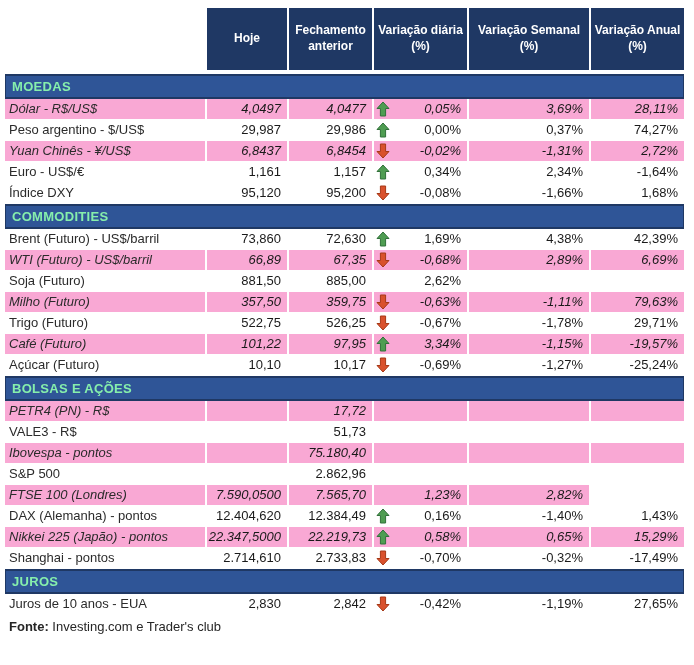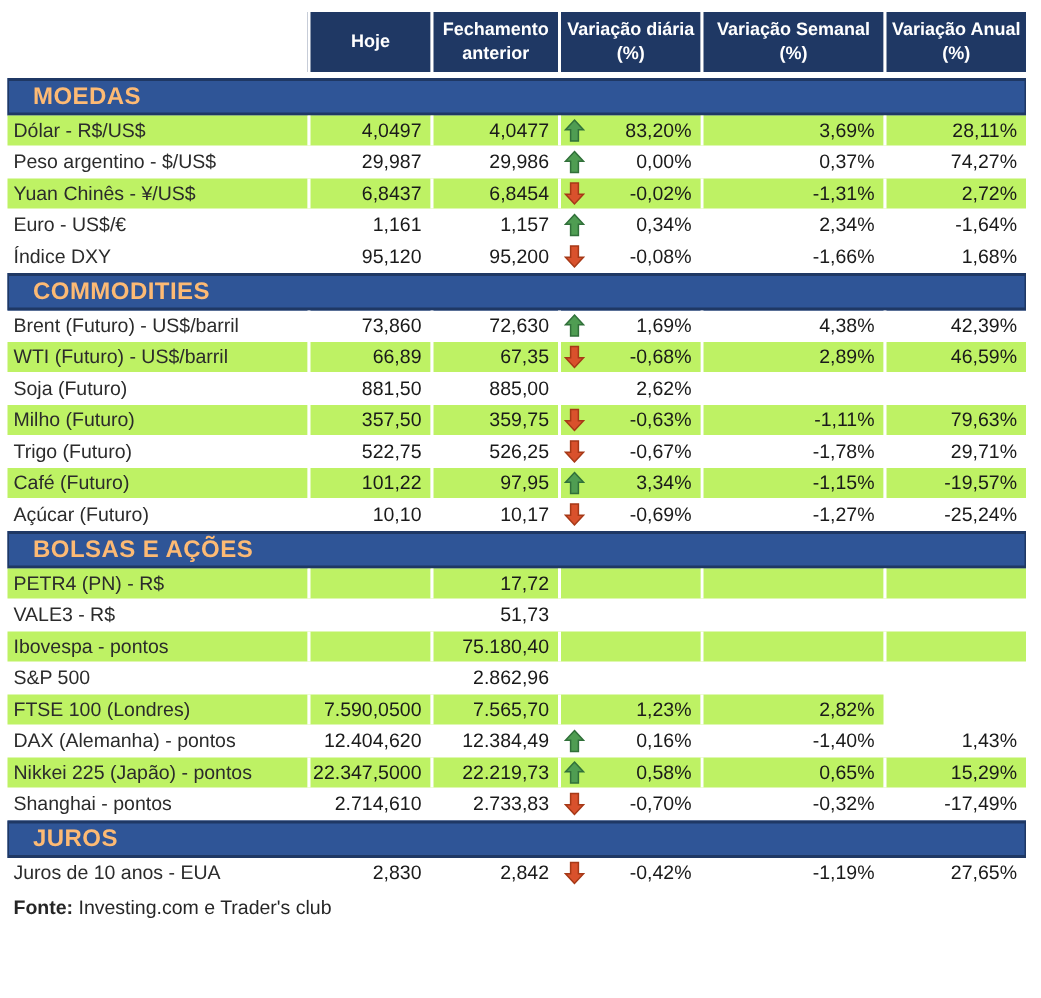--- a/index.html
+++ b/index.html
@@ -4,21 +4,21 @@
 <style>
   * { box-sizing: border-box; margin: 0; padding: 0; }
   html, body { width: 694px; height: 665px; background: #ffffff; }
   body { font-family: "Liberation Sans", sans-serif; color: #262626; }
   .sheet { padding: 8px 10px 0 5px; }
   .table { width: 679px; }
 
   .header-row {
     display: grid;
     grid-template-columns: 200px 82px 85px 95px 122px 95px;
-    height: 40px;
+    height: 62px;
     margin-bottom: 4px;
   }
   .hcell {
     background: #1F3864;
     color: #ffffff;
     font-weight: bold;
     font-size: 12px;
     line-height: 1.3;
     display: flex;
     align-items: center;
@@ -28,42 +28,42 @@
     padding: 0 3px;
   }
   .corner { background: #ffffff; }
 
   .section-bar {
     height: 25px;
     background: #2F5597;
     border: 2px solid #1F3864;
     border-left-width: 1px;
     border-right-width: 1px;
-    color: #fdba74;
+    color: #86efac;
     font-weight: bold;
-    font-size: 16px;
+    font-size: 13px;
     line-height: 21px;
-    padding-left: 16px;
+    padding-left: 6px;
     letter-spacing: 0.3px;
   }
 
   .row {
     display: grid;
     grid-template-columns: 200px 82px 85px 95px 122px 95px;
     height: 21px;
     border-bottom: 1px solid #ffffff;
   }
   .cell {
     font-size: 13px;
     line-height: 20px;
     white-space: nowrap;
     overflow: hidden;
   }
   .cell + .cell { border-left: 2px solid #ffffff; }
-  .shaded .cell { background: #bef264; }
+  .shaded .cell { background: #f9a8d4; font-style: italic; }
   .label { padding-left: 4px; color: #2b2b2b; }
   .num { text-align: right; padding-right: 6px; color: #1a1a1a; }
   .diaria { position: relative; }
   .arrow { position: absolute; left: 2px; top: 2px; width: 14px; height: 16px; }
 
   .fonte {
     margin: 4px 0 0 4px;
     font-size: 13px;
     color: #262626;
   }
@@ -83,21 +83,21 @@
       <div class="hcell">Variação Anual (%)</div>
     </div>
     <div>
         <div class="section-bar">MOEDAS</div>
         <div class="row shaded">
           <div class="cell label">Dólar - R$/US$</div>
           <div class="cell num">4,0497</div>
           <div class="cell num">4,0477</div>
           <div class="cell num diaria"><svg class="arrow" viewBox="0 0 14 16">
               <path d="M7 1 L13 7.5 L9.6 7.5 L9.6 15 L4.4 15 L4.4 7.5 L1 7.5 Z" fill="#4F9D52" stroke="#31703A" stroke-width="1"></path>
-            </svg><span>83,20%</span></div>
+            </svg><span>0,05%</span></div>
           <div class="cell num">3,69%</div>
           <div class="cell num">28,11%</div>
         </div>
         <div class="row">
           <div class="cell label">Peso argentino - $/US$</div>
           <div class="cell num">29,987</div>
           <div class="cell num">29,986</div>
           <div class="cell num diaria"><svg class="arrow" viewBox="0 0 14 16">
               <path d="M7 1 L13 7.5 L9.6 7.5 L9.6 15 L4.4 15 L4.4 7.5 L1 7.5 Z" fill="#4F9D52" stroke="#31703A" stroke-width="1"></path>
             </svg><span>0,00%</span></div>
@@ -146,21 +146,21 @@
           <div class="cell num">42,39%</div>
         </div>
         <div class="row shaded">
           <div class="cell label">WTI (Futuro) - US$/barril</div>
           <div class="cell num">66,89</div>
           <div class="cell num">67,35</div>
           <div class="cell num diaria"><svg class="arrow" viewBox="0 0 14 16">
               <path d="M7 15 L1 8.5 L4.4 8.5 L4.4 1 L9.6 1 L9.6 8.5 L13 8.5 Z" fill="#D9512C" stroke="#A63917" stroke-width="1"></path>
             </svg><span>-0,68%</span></div>
           <div class="cell num">2,89%</div>
-          <div class="cell num">46,59%</div>
+          <div class="cell num">6,69%</div>
         </div>
         <div class="row">
           <div class="cell label">Soja (Futuro)</div>
           <div class="cell num">881,50</div>
           <div class="cell num">885,00</div>
           <div class="cell num">2,62%</div>
         </div>
         <div class="row shaded">
           <div class="cell label">Milho (Futuro)</div>
           <div class="cell num">357,50</div>

